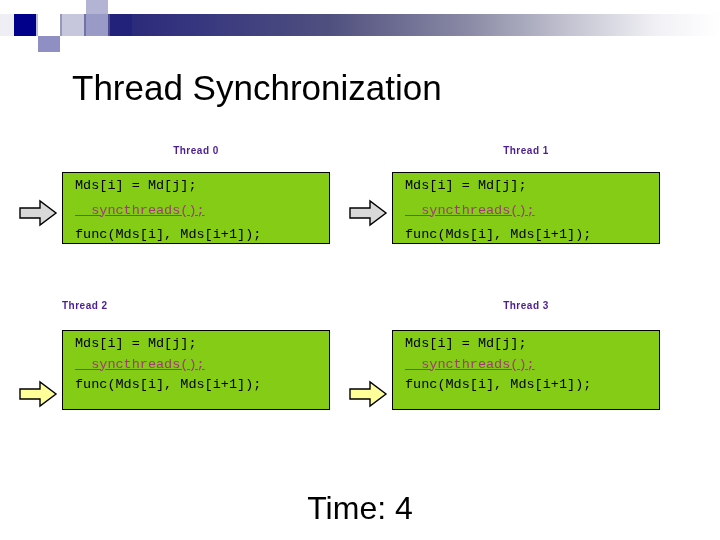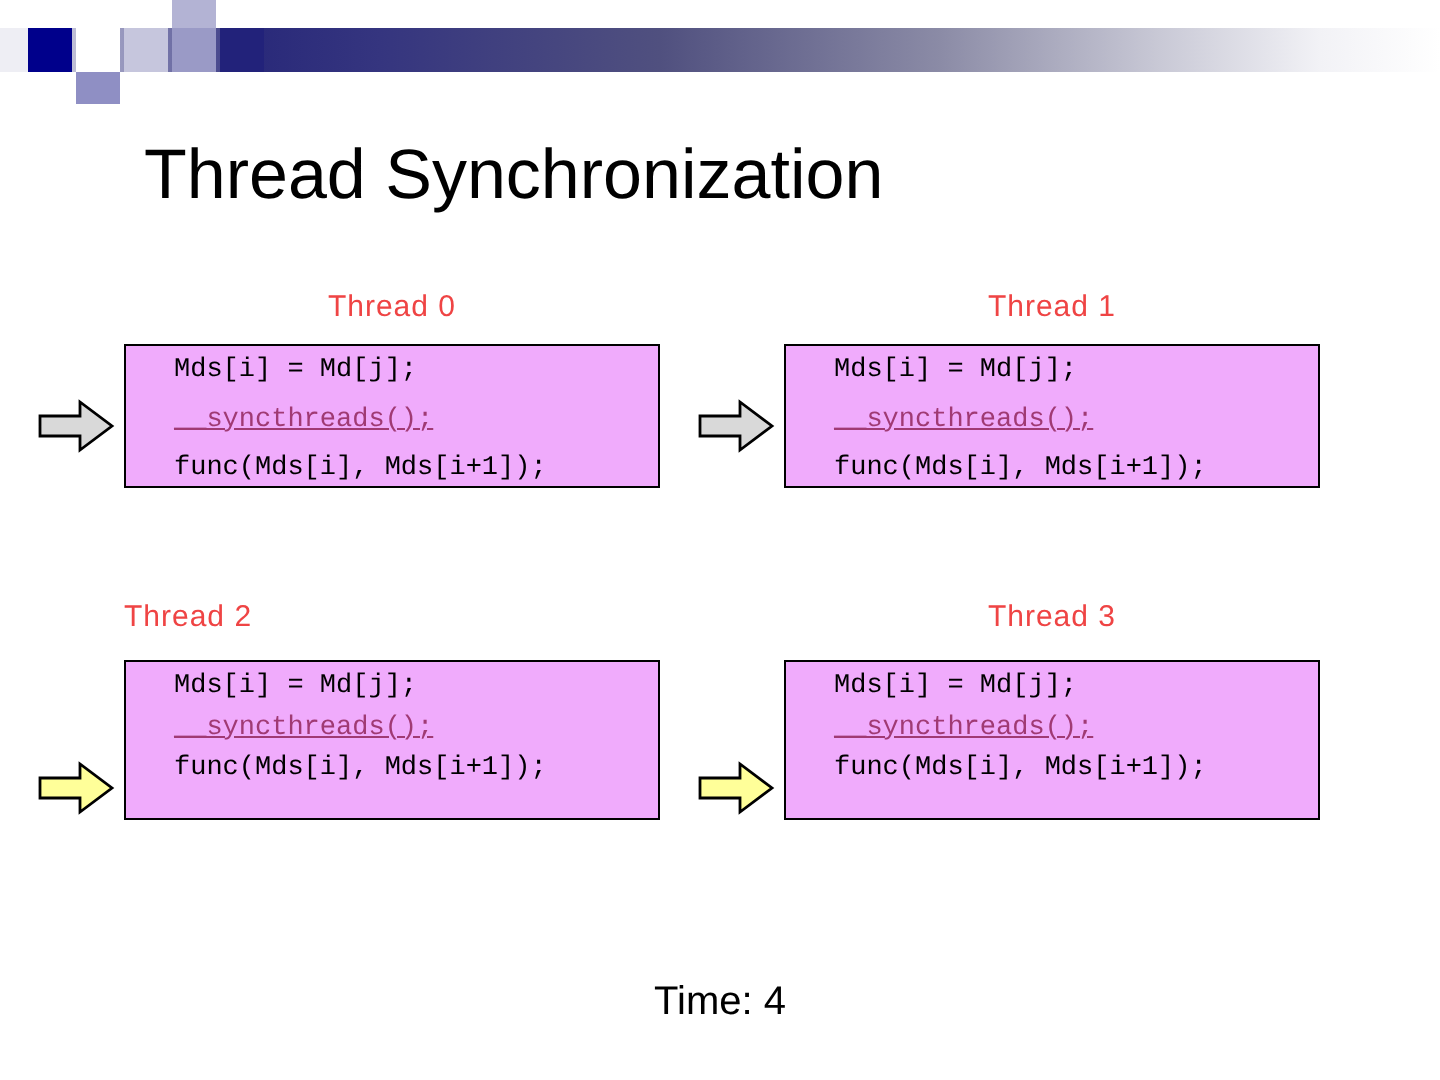--- a/index.html
+++ b/index.html
@@ -54,32 +54,32 @@
     font-size: 35px;
     color: #000000;
     letter-spacing: 0px;
     white-space: nowrap;
     margin-left: 28px;
   }
 
   
   .thread-label {
     position: absolute;
-    font-size: 15px;
-    font-weight: normal;
-    color: #ef4444;
+    font-size: 10px;
+    font-weight: bold;
+    color: #4c1d95;
     white-space: nowrap;
     letter-spacing: 0.5px;
   }
   .code-box {
     position: absolute;
     border: 1.3px solid #000000;
-    background: #f0abfc;
+    background: #84cc16;
     box-sizing: border-box;
-    padding: 6px 8px 6px 24px;
+    padding: 6px 8px 6px 12px;
   }
   .code-line {
     font-family: "Liberation Mono", "DejaVu Sans Mono", monospace;
     font-size: 13.5px;
     color: #000000;
     white-space: pre;
     line-height: 1.0;
   }
   .code-line.sync { color: #a03a74; text-decoration: underline; }
   .row-top .code-line { margin-bottom: 11px; }
@@ -93,21 +93,21 @@
     width: 40px; height: 28px;
   }
   .arrow svg { display: block; width: 40px; height: 28px; }
 
   
   #time-text {
     position: absolute;
     left: 0; top: 490px;
     width: 720px;
     text-align: center;
-    font-size: 20px;
+    font-size: 32px;
     color: #000000;
   }
 </style>
 </head>
 <body>
 
 <div id="banner">
   <div class="band"></div>
   <div class="sq sq-i"></div>
   <div class="sq sq-a"></div>

